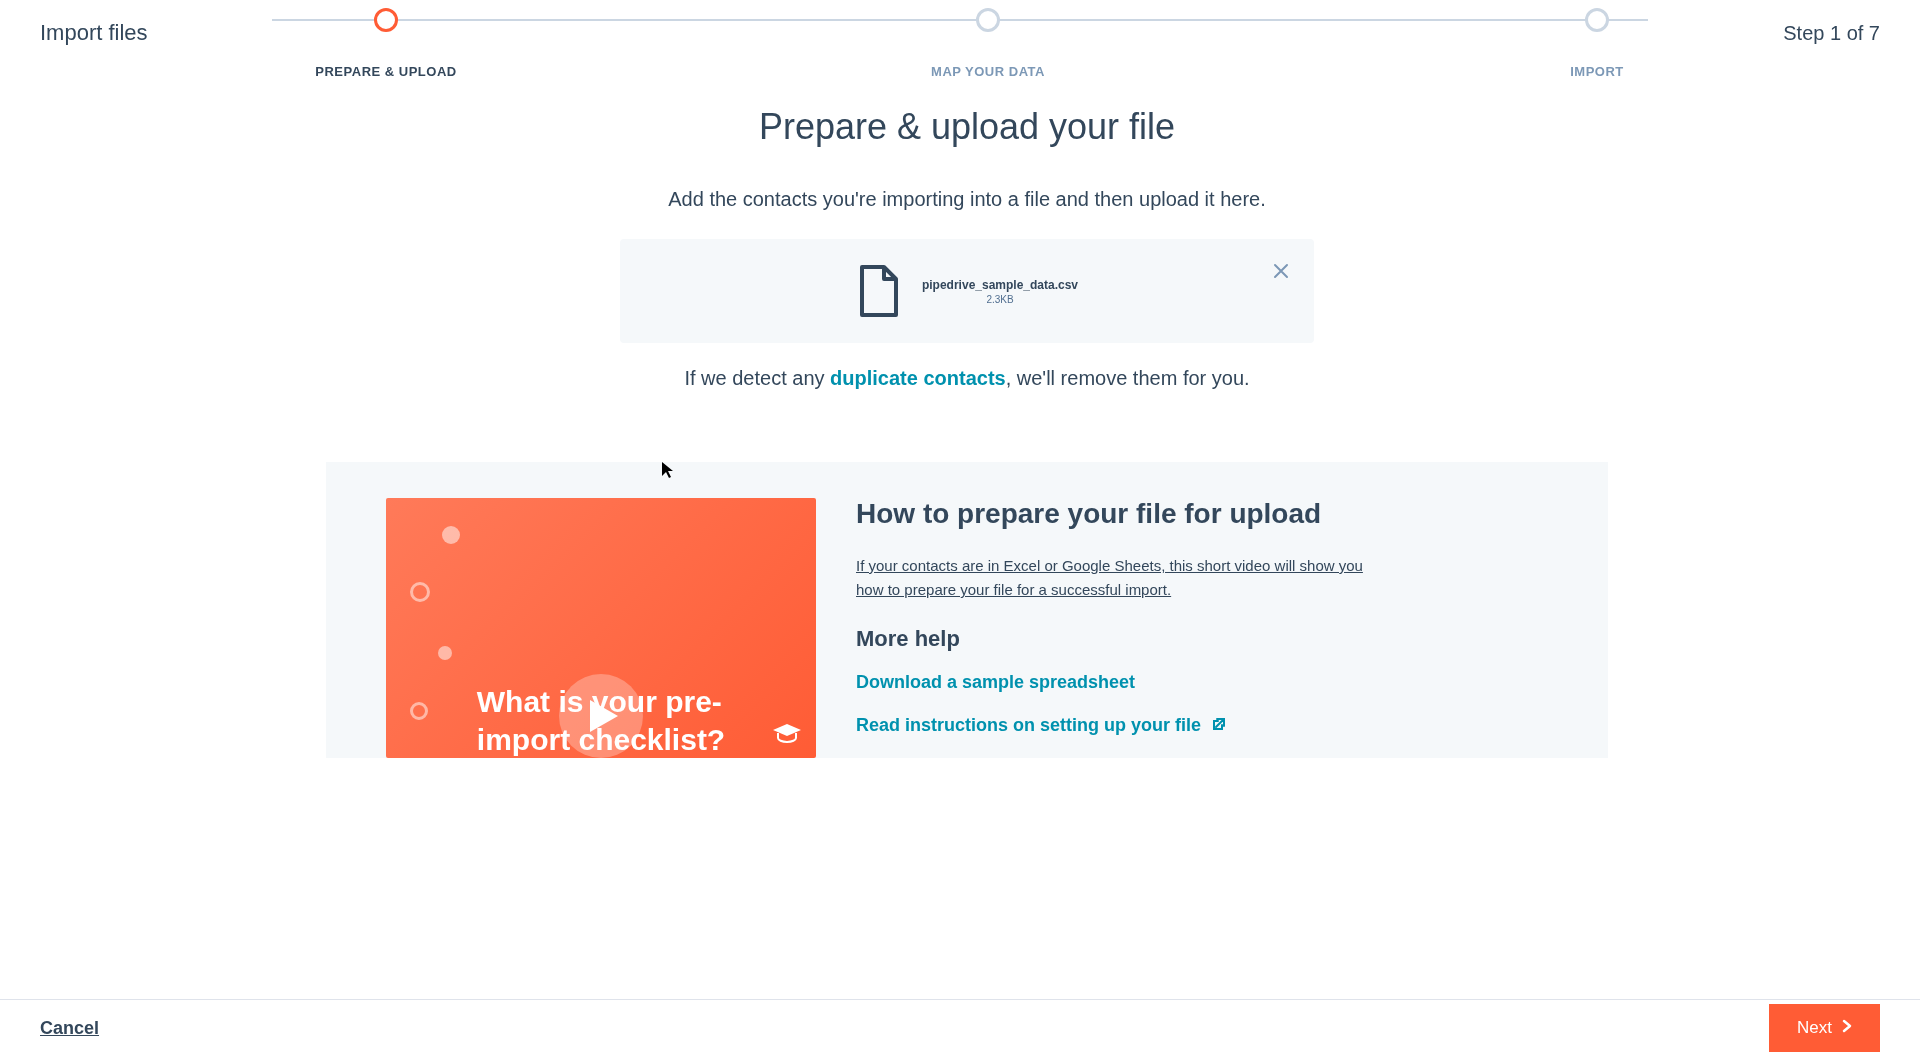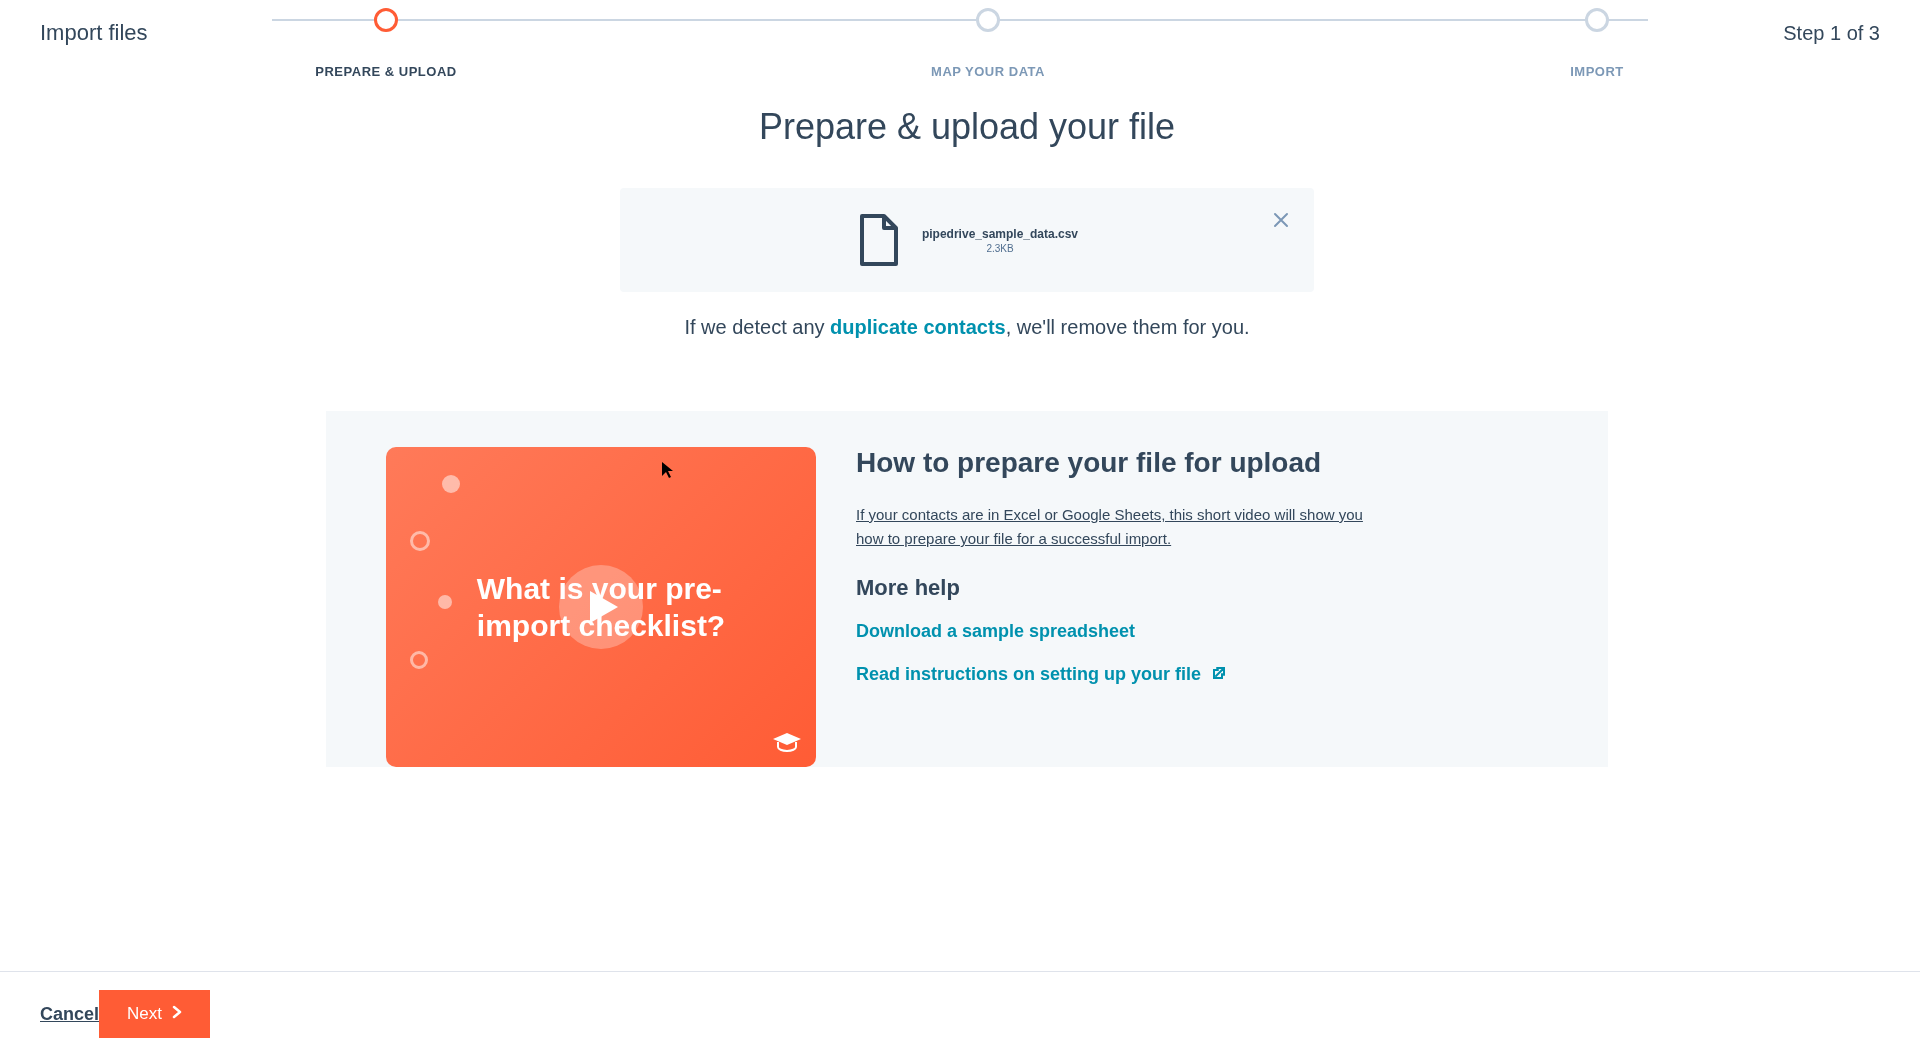--- a/index.html
+++ b/index.html
@@ -146,28 +146,28 @@
     margin: 72px auto 0 auto;
     padding: 36px 60px 0 60px;
     display: flex;
     gap: 40px;
     align-items: flex-start;
     min-height: 264px;
     overflow: hidden;
   }
   .video-thumb {
     width: 430px;
-    height: 320px;
+    height: 260px;
     background: linear-gradient(135deg,#ff7a59 0%, #ff5c35 100%);
     color: #fff;
     position: relative;
     display:flex;
-    align-items:center;
+    align-items:flex-end;
     justify-content:center;
-    border-radius:10px;
+    border-radius:2px;
     flex: 0 0 auto;
     overflow: hidden;
   }
   .video-thumb .vt-text {
     font-size: 30px;
     font-weight: 700;
     line-height: 1.25;
     text-align:left;
     padding: 0 40px;
   }
@@ -191,22 +191,22 @@
   .help-text p  { font-size: 15px; line-height:1.6; margin-bottom: 24px; max-width: 520px; text-decoration: underline;}
   .help-text h3 { font-size: 22px; font-weight:700; margin-bottom: 20px; }
   .help-text .hlink { display:block; color:#0091ae; font-size:18px; font-weight:600; text-decoration:none; margin-bottom:22px;}
   .help-text .hlink .ext { margin-left:6px; }
 
   
   .footer {
     border-top: 1px solid #dfe3eb;
     display:flex;
     align-items:center;
-    justify-content:flex-start;
-    padding: 18px 40px;
+    justify-content:space-between;
+    padding: 4px 40px;
     background:#fff;
   }
   .footer .cancel {
     font-size:18px; font-weight:600; color:#33475b;
     text-decoration: underline; cursor:pointer;
   }
   .footer .next-btn {
     background:#ff5c35; color:#fff; font-size:17px; font-weight:500;
     border:none; border-radius:0; padding: 14px 28px;
     display:flex; align-items:center; gap:10px; cursor:pointer;
@@ -225,27 +225,28 @@
       <div class="stepper-dot d2"></div>
       <div class="stepper-dot d3"></div>
     </div>
     <div class="stepper-labels">
       <div class="stepper-label l1 active">PREPARE &amp; UPLOAD</div>
       <div class="stepper-label l2">MAP YOUR DATA</div>
       <div class="stepper-label l3">IMPORT</div>
     </div>
   </div>
 
-  <div class="step-indicator">Step 1 of 3</div>
+  <div class="step-indicator">Step 1 of 7</div>
 </div>
 
 <div class="main" style="position:relative;">
 
   <div class="section-upload">
     <h1>Prepare &amp; upload your file</h1>
+    <p class="subtitle">Add the contacts you're importing into a file and then upload it here.</p>
 
     <div class="file-card">
       <span class="doc-icon">
         <svg viewBox="0 0 44 52" width="44" height="52">
           <path d="M6 2 H28 L40 14 V50 H6 Z" fill="none" stroke="#33475b" stroke-width="4" stroke-linejoin="round"></path>
           <path d="M28 2 V14 H40" fill="none" stroke="#33475b" stroke-width="4" stroke-linejoin="round"></path>
         </svg>
       </span>
       <div class="file-text">
         <div class="file-name">pipedrive_sample_data.csv</div>

